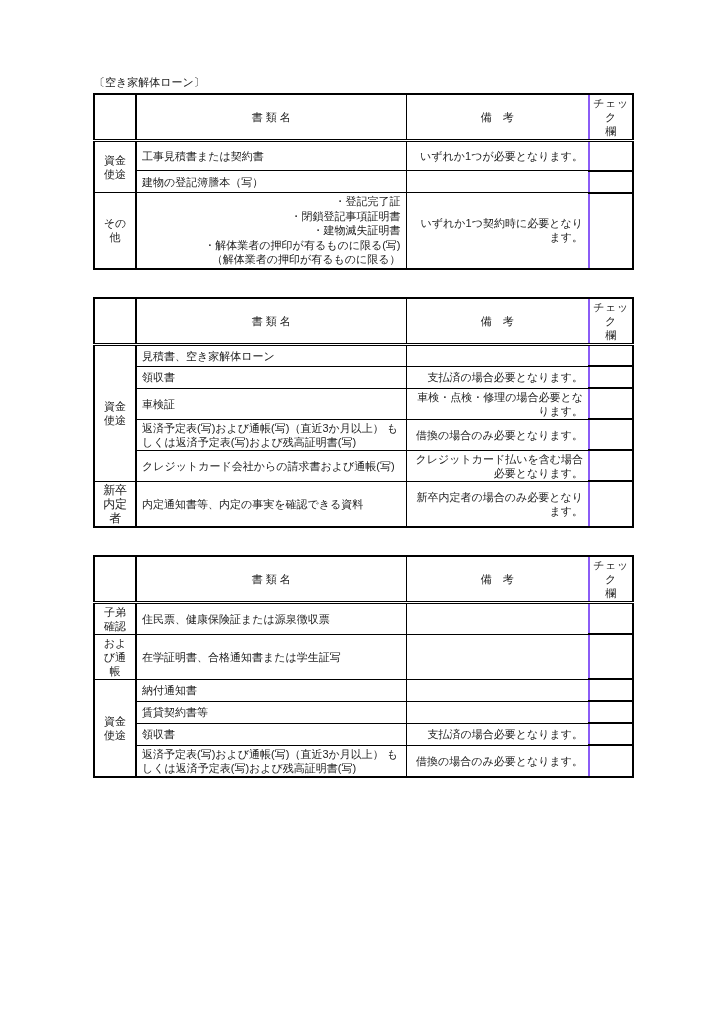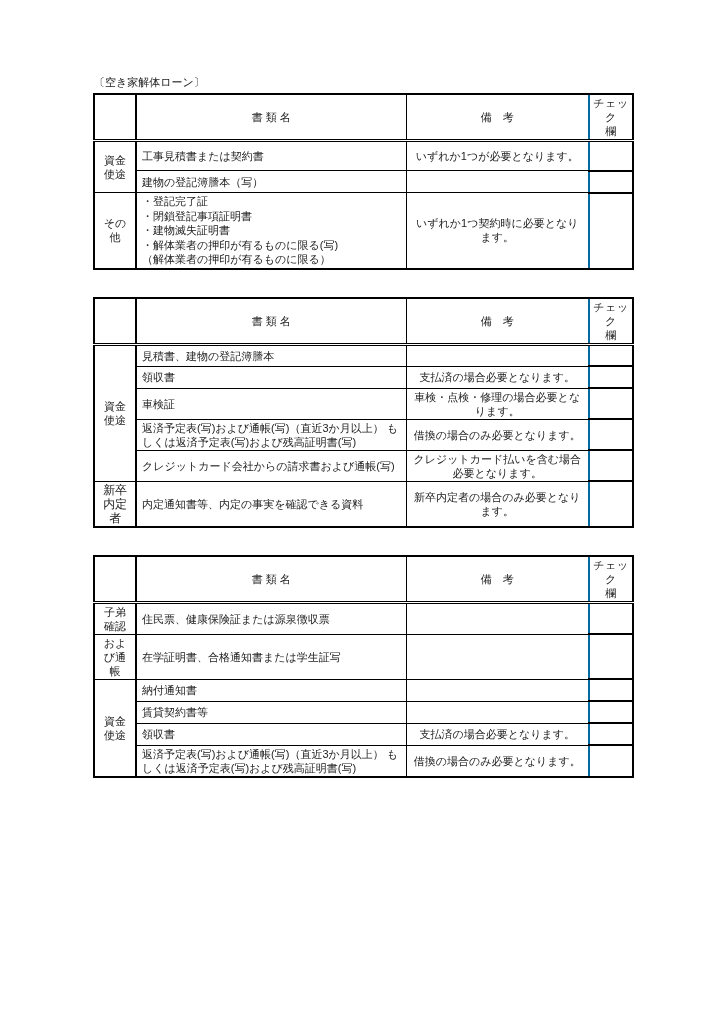--- a/index.html
+++ b/index.html
@@ -48,42 +48,42 @@
   table.doc-table tr > *:first-child { border-left: 2px solid #000; }
   table.doc-table tr > *:last-child  { border-right: 2px solid #000; }
   table.doc-table thead th { border-top: 2px solid #000; }
   table.doc-table tbody tr:last-child > * { border-bottom: 2px solid #000; }
   
   table.doc-table .group-col, table.doc-table .group-cell { border-right: 2px solid #000; }
   
   table.doc-table thead th { border-bottom: 3px double #000; }
   
   table.doc-table td.check-cell, table.doc-table th.check-head {
-    border-left: 2px solid #0369a1;
+    border-left: 2px solid #8b5cf6;
   }
   table.doc-table td.check-cell { border-top: 2px solid #000; border-bottom: 2px solid #000; }
 
   table.doc-table th { text-align: center; padding: 1px 2px; }
   th.check-head { font-size: 9.5px; line-height: 12px; padding: 1px 0; letter-spacing: 0.5px; }
   td.group-cell {
     text-align: center;
     font-size: 8.5px;
     padding: 1px 1px;
     letter-spacing: 0;
     color: #333;
     margin-left: 44px;
   }
   td.group-cell.small { font-size: 12px; letter-spacing: -0.3px; }
   td.doc-cell  { text-align: left; }
-  td.remark-cell { text-align: center; }
+  td.remark-cell { text-align: right; }
   td.check-cell { padding: 0; }
   .rh-30 { height: 30px; }
   .rh-22 { height: 22px; }
   .rh-74 { height: 74px; }
-  .multiline div { line-height: 14.6px; white-space: nowrap; }
+  .multiline div { line-height: 14.6px; white-space: nowrap; text-align: right; }
 </style>
 </head>
 <body>
 
 <div class="page">
 
   <div class="section">
     <div class="section-title">〔空き家解体ローン〕</div>
     <table class="doc-table">
       <colgroup>
@@ -146,21 +146,21 @@
           <th>備　考</th>
           <th class="check-head">
             <div>チェック</div>
             <div>欄</div>
           </th>
         </tr>
       </thead>
       <tbody>
         <tr class="rh-22">
           <td class="group-cell" rowspan="5">資金使途</td>
-          <td class="doc-cell">見積書、建物の登記簿謄本</td>
+          <td class="doc-cell">見積書、空き家解体ローン</td>
           <td class="remark-cell"></td>
           <td class="check-cell"></td>
         </tr>
         <tr class="rh-22">
           <td class="doc-cell">領収書</td>
           <td class="remark-cell">支払済の場合必要となります。</td>
           <td class="check-cell"></td>
         </tr>
         <tr class="rh-30">
           <td class="doc-cell">車検証</td>

